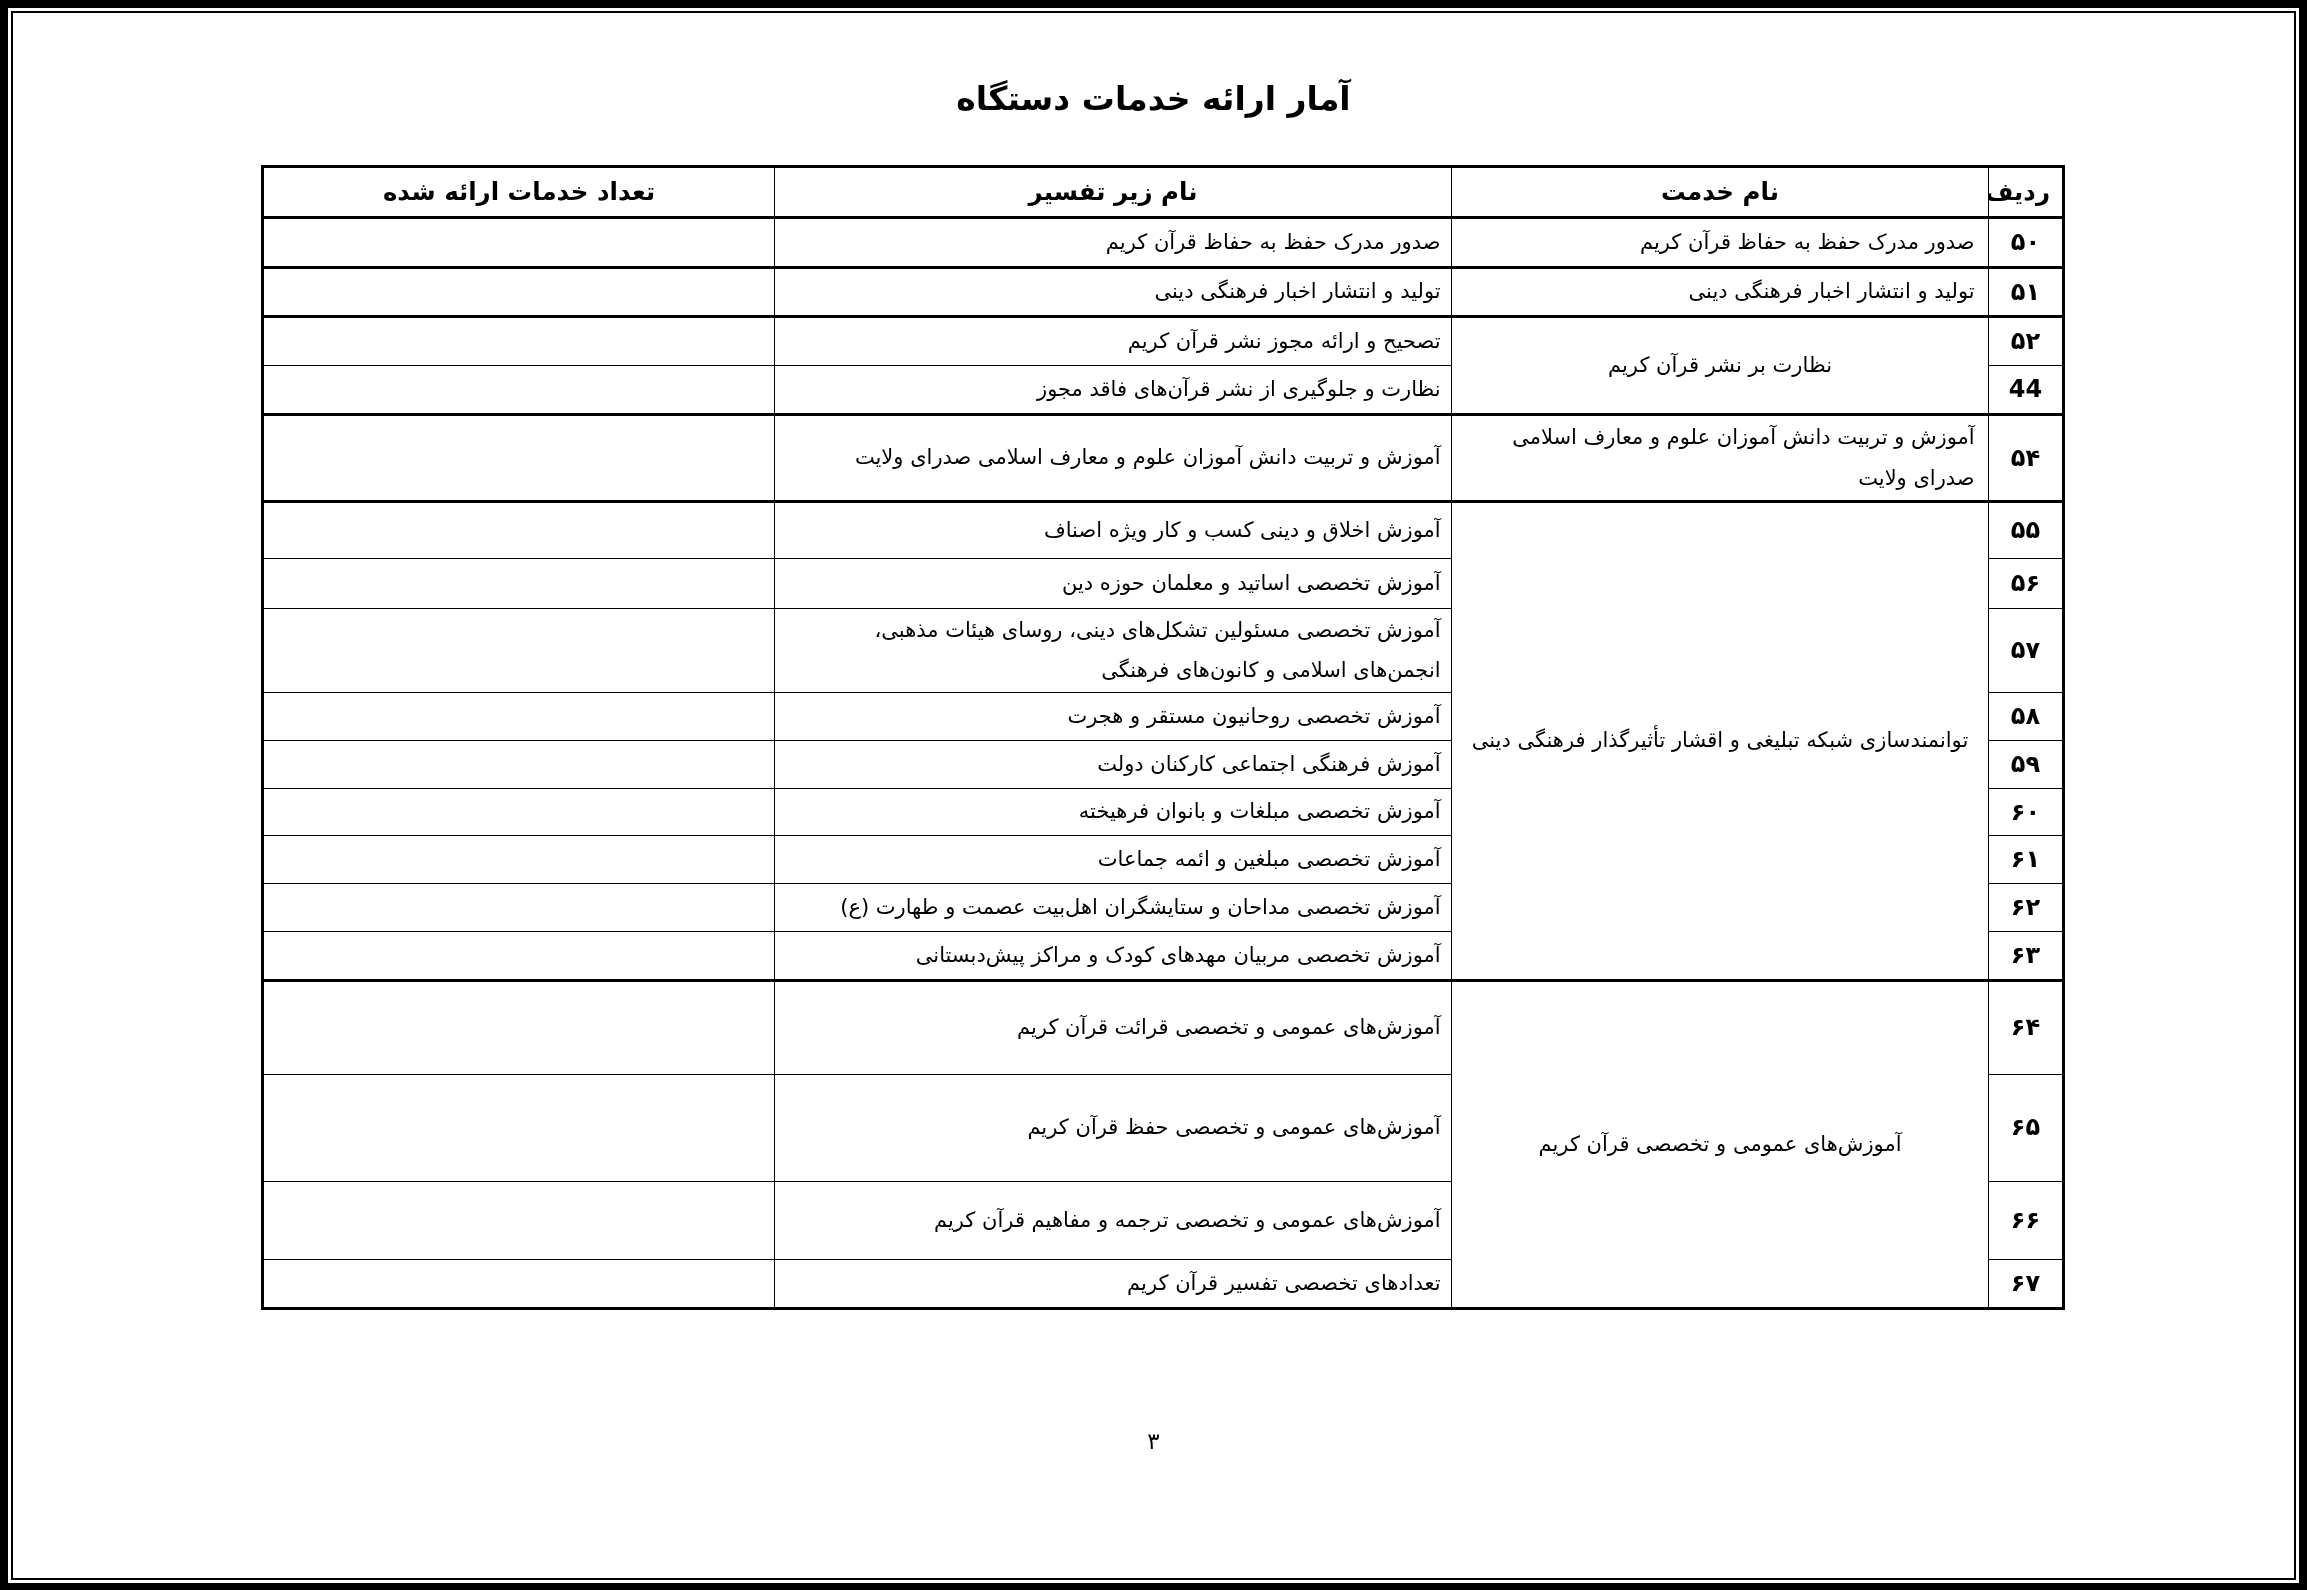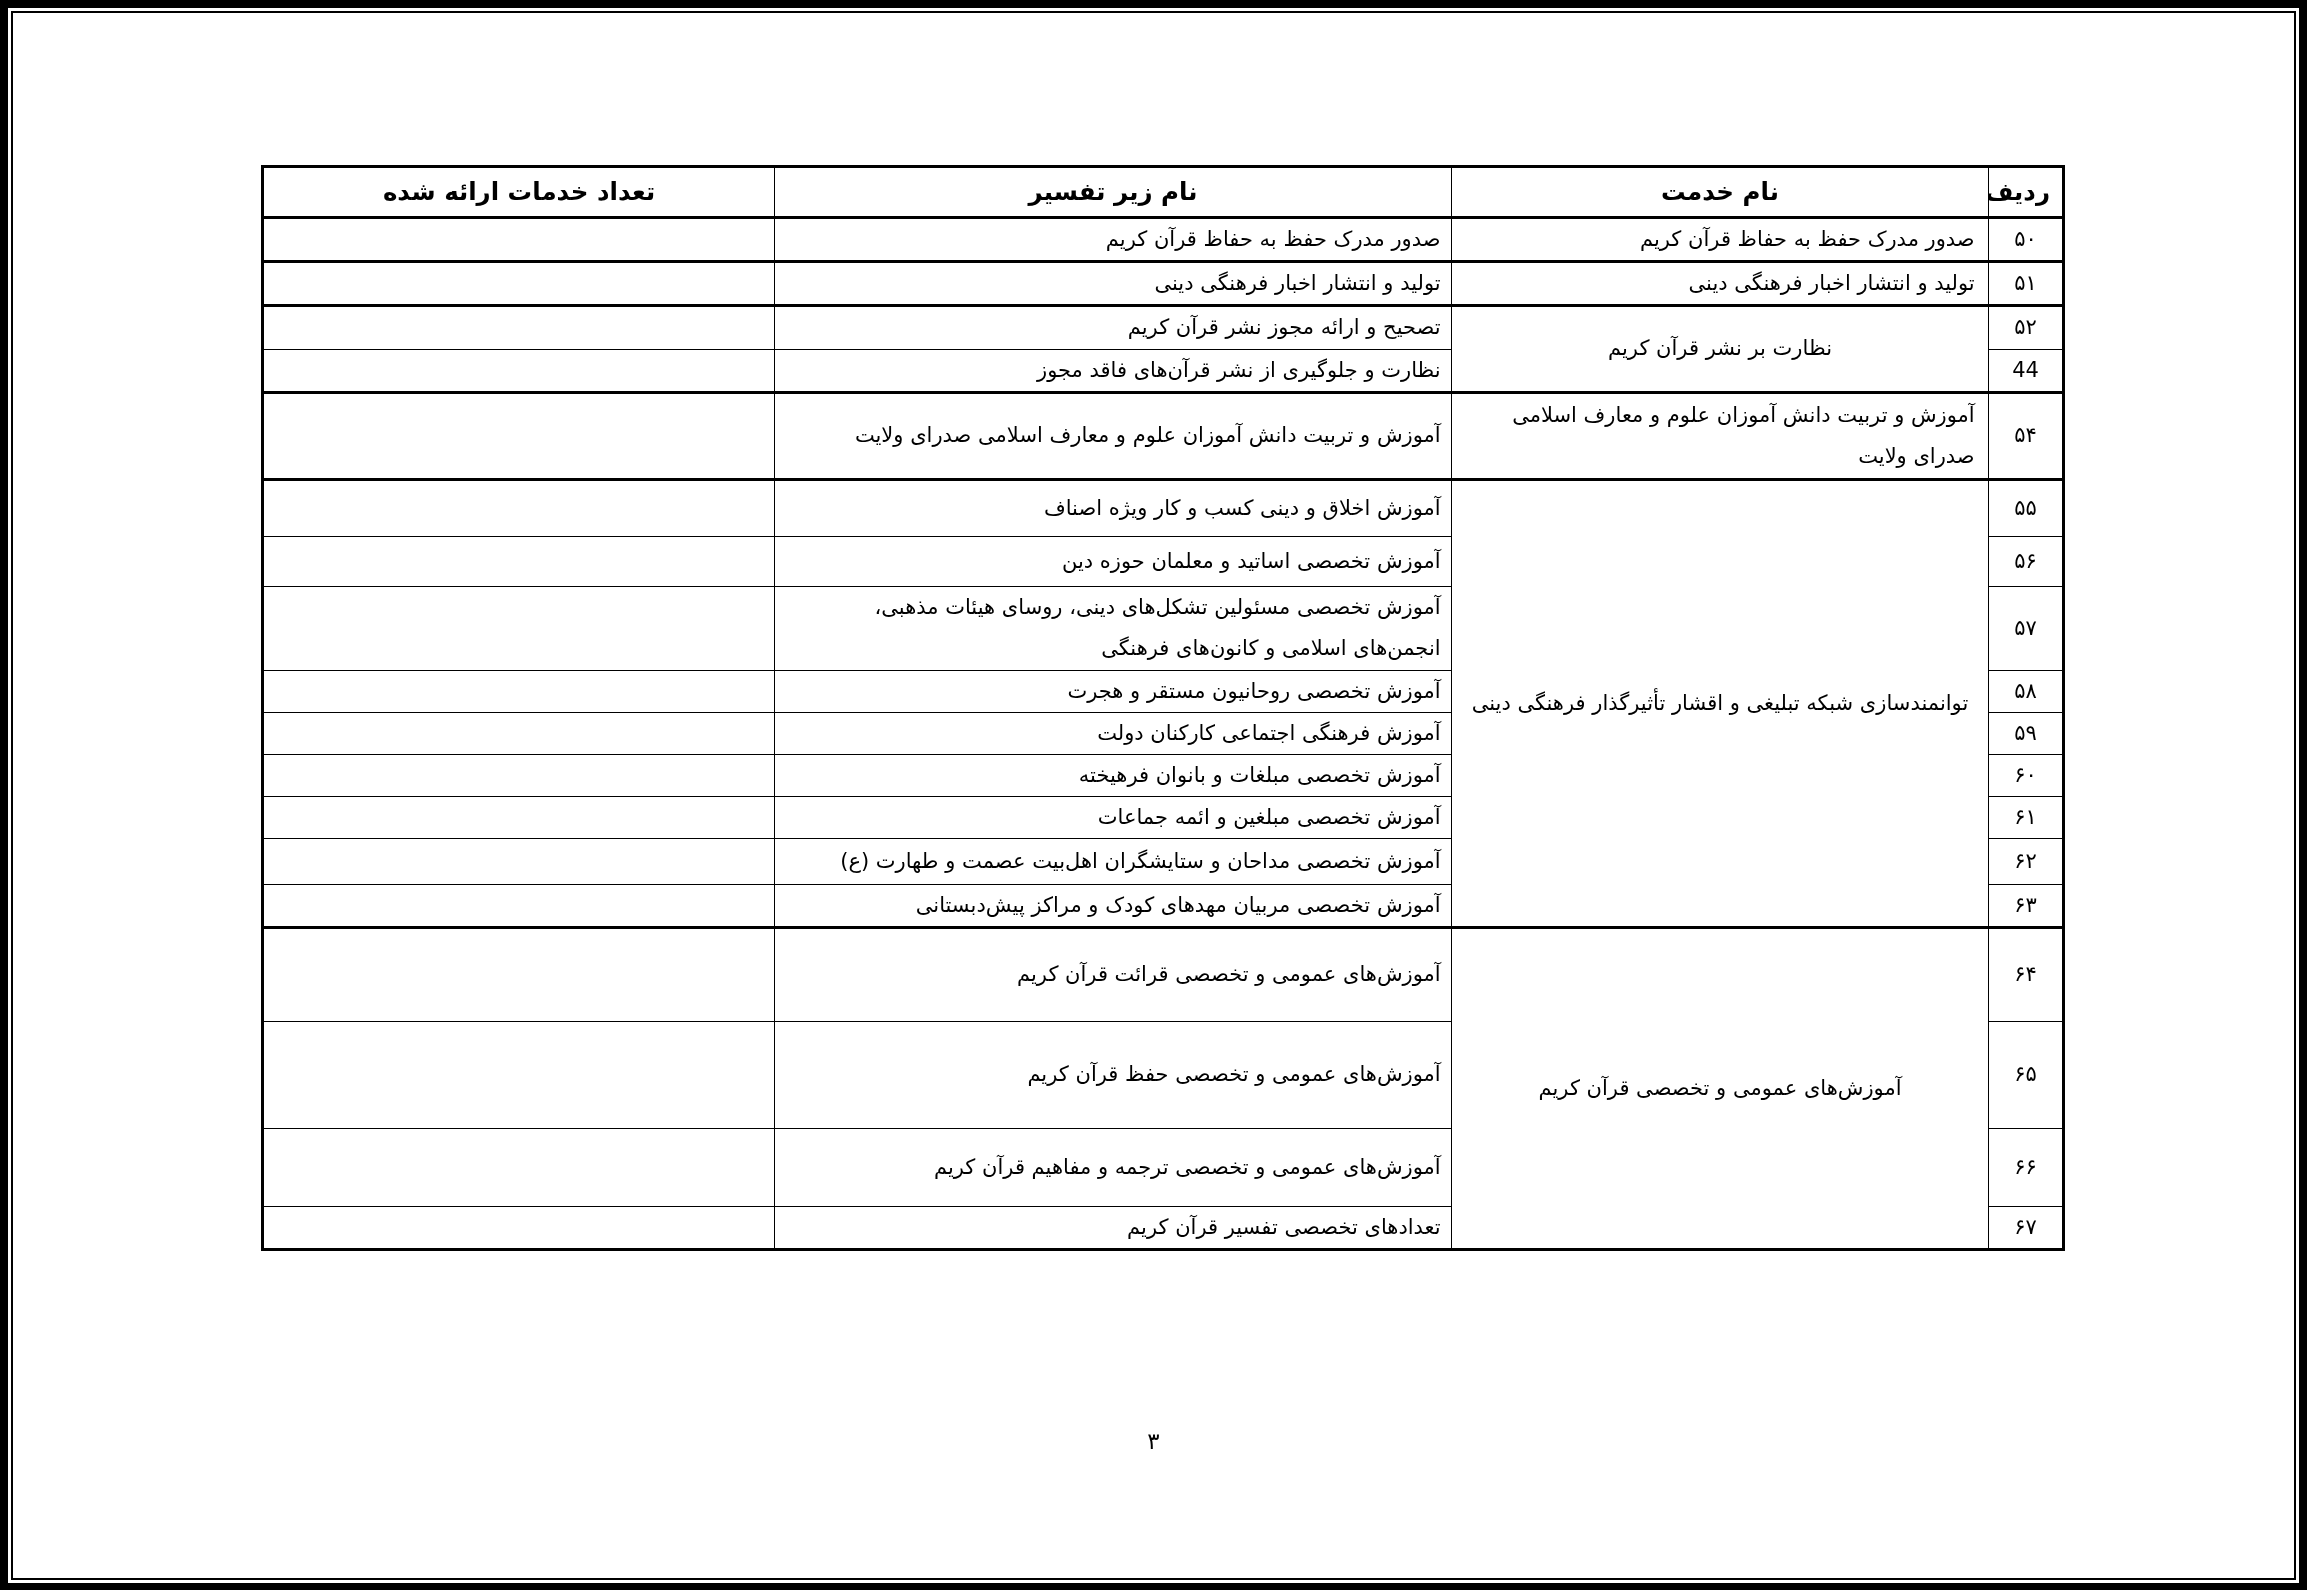--- a/index.html
+++ b/index.html
@@ -49,41 +49,42 @@
     overflow: hidden;
   }
   .services-table th {
     font-size: 24.5px;
     font-weight: bold;
     text-align: center;
     padding: 0 12px;
   }
   tr.header-row th { border-bottom-width: 3.7px; }
   tr.gt td { border-top-width: 3.7px; }
-  td.num { text-align: center; padding: 0 3px; font-size: 21px; }
+  td.num { text-align: center; padding: 0 3px; font-size: 24px; font-weight: bold; }
   td.svc   { text-align: right;  padding: 0 13.3px; }
   td.svc-c { text-align: center; padding: 0 10.4px; margin-top: 32px; }
   td.sub   { text-align: right;  padding: 0 10.4px; }
   td.cnt   { padding: 0 10.4px; }
   .page-number {
     position: absolute; top: 1428px; left: 0;
     width: 100%;
     text-align: center;
     font-size: 23px;
     direction: rtl;
   }
 </style>
 </head>
 <body>
 
 <div class="page">
 
   <div class="frame-outer"></div>
   <div class="frame-inner"></div>
 
+  <div class="doc-title">آمار ارائه خدمات دستگاه</div>
 
   <table class="services-table" dir="rtl">
     <colgroup>
       <col style="width:75px">
       <col style="width:537px">
       <col style="width:677px">
       <col style="width:512px">
     </colgroup>
 
     <tbody>

